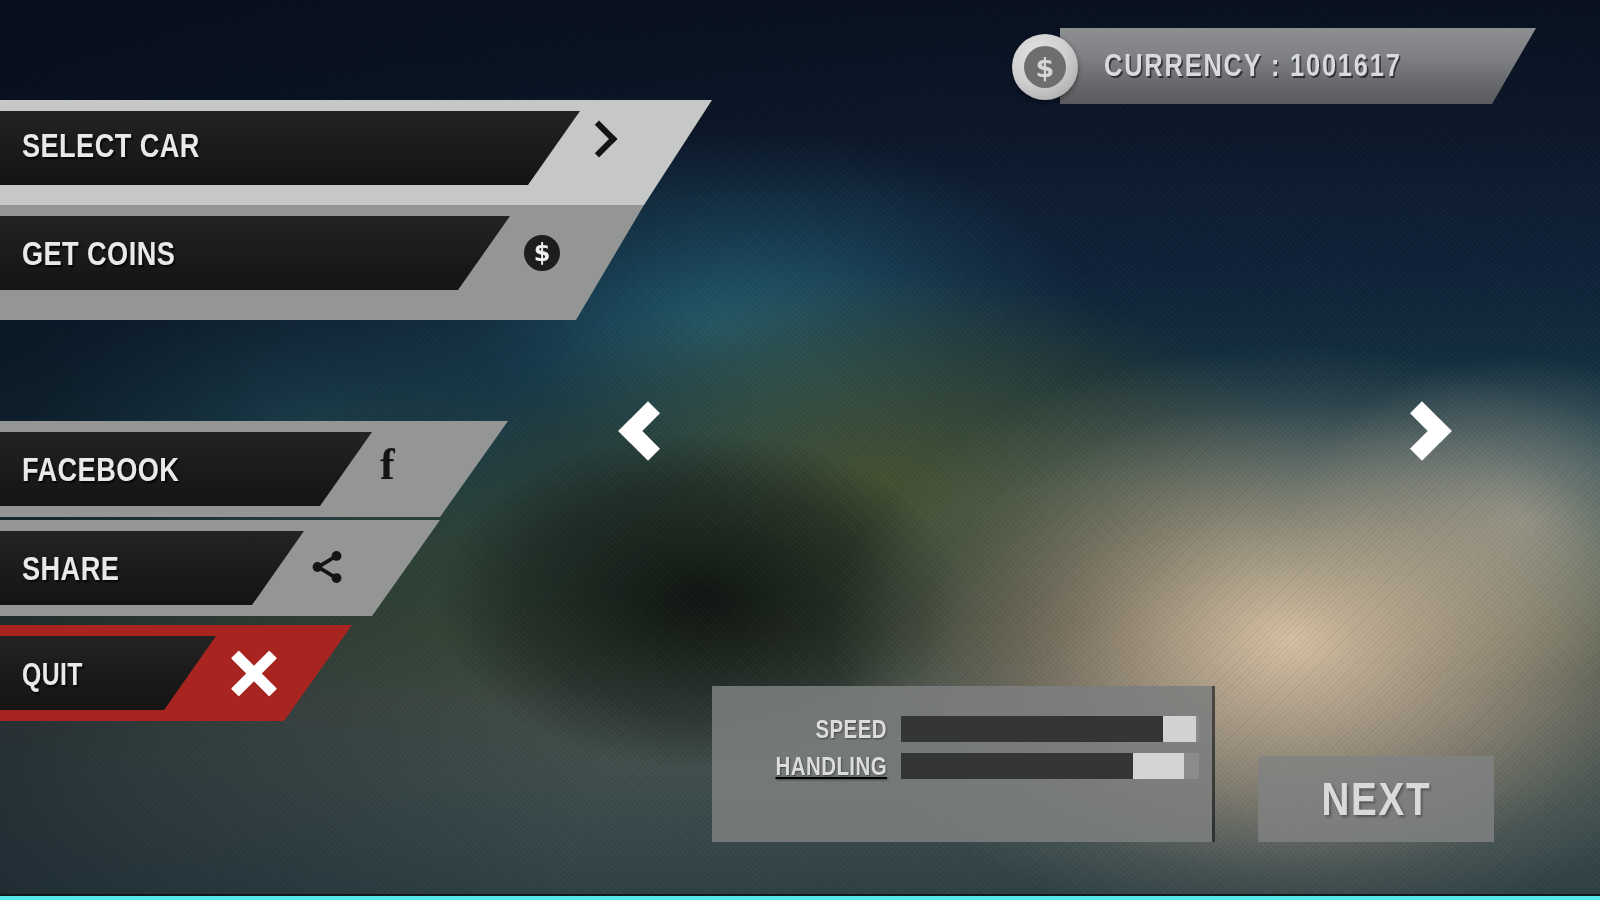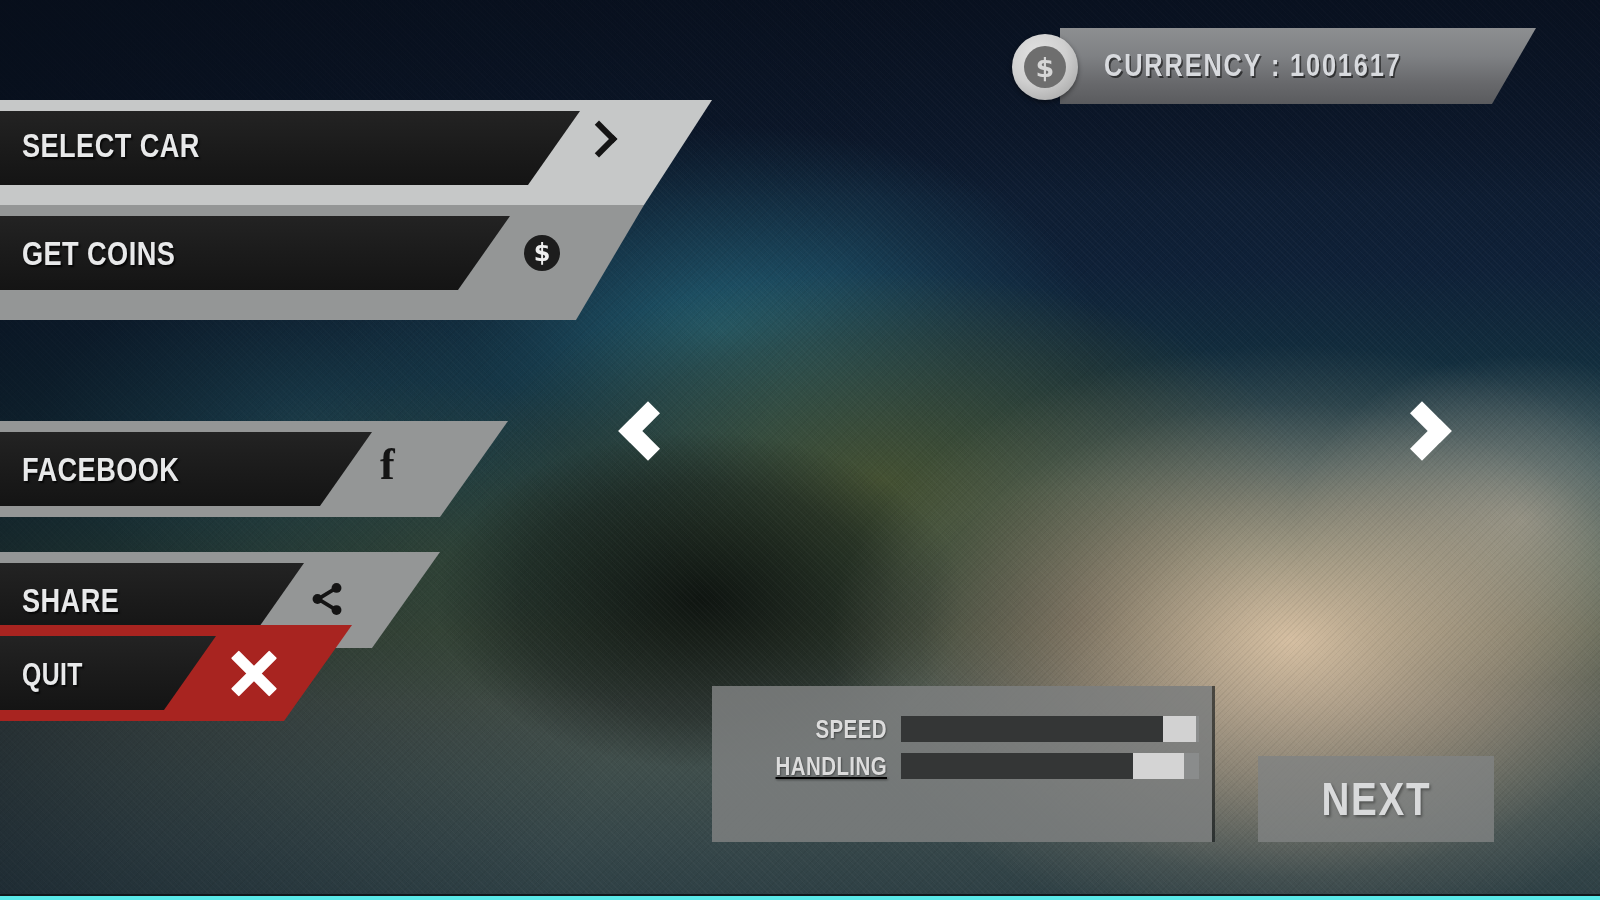--- a/index.html
+++ b/index.html
@@ -287,21 +287,21 @@
 
   <div class="menu-item" id="mi-3" style="top:415px; height:96px; width:508px;margin-top:6px;">
     <div class="menu-frame" style="width:508px; background:#949696; clip-path:polygon(0 0, 100% 0, calc(100% - 68px) 100%, 0 100%);"></div>
     <div class="menu-inner" style="left:0; top:11px; width:372px; height:74px; clip-path:polygon(0 0, 100% 0, calc(100% - 52px) 100%, 0 100%);"></div>
     <div class="menu-label" style="left:22px; top:29px;">FACEBOOK</div>
     <div class="menu-icon" style="left:380px; top:24px;">
       <span class="fb-f">f</span>
     </div>
   </div>
 
-  <div class="menu-item" id="mi-4" style="top:552px; height:96px; width:440px;">
+  <div class="menu-item" id="mi-4" style="top:520px; height:96px; width:440px;">
     <div class="menu-frame" style="width:440px; background:#949696; clip-path:polygon(0 0, 100% 0, calc(100% - 68px) 100%, 0 100%);"></div>
     <div class="menu-inner" style="left:0; top:11px; width:304px; height:74px; clip-path:polygon(0 0, 100% 0, calc(100% - 52px) 100%, 0 100%);"></div>
     <div class="menu-label" style="left:22px; top:29px;">SHARE</div>
     <div class="menu-icon" style="left:308px; top:28px;">
       <svg class="share-ic" viewBox="0 0 24 24" aria-hidden="true">
         <circle cx="18" cy="5" r="3.1" fill="#141414"></circle>
         <circle cx="18" cy="19" r="3.1" fill="#141414"></circle>
         <circle cx="6" cy="12" r="3.1" fill="#141414"></circle>
         <path d="M8.6 10.6 L15.6 6.4 M8.6 13.4 L15.6 17.6" stroke="#141414" stroke-width="2.4" fill="none" stroke-linecap="round"></path>
       </svg>

